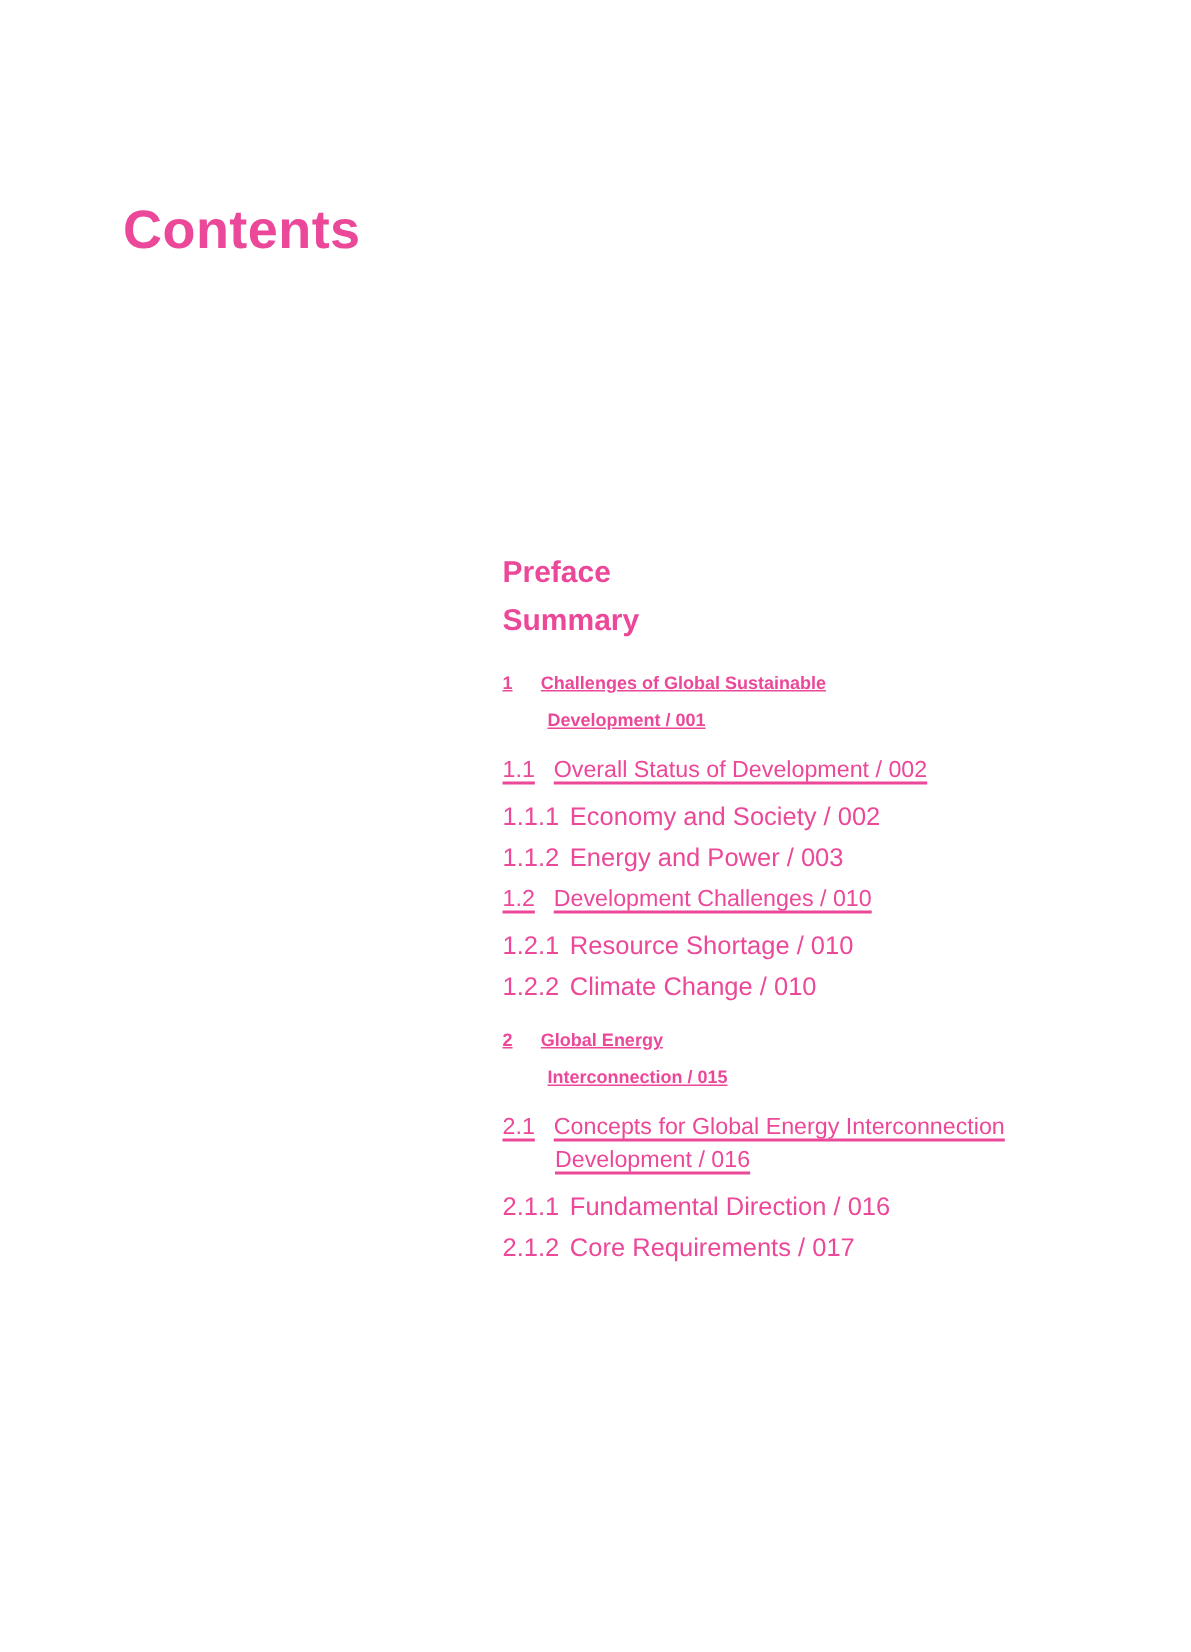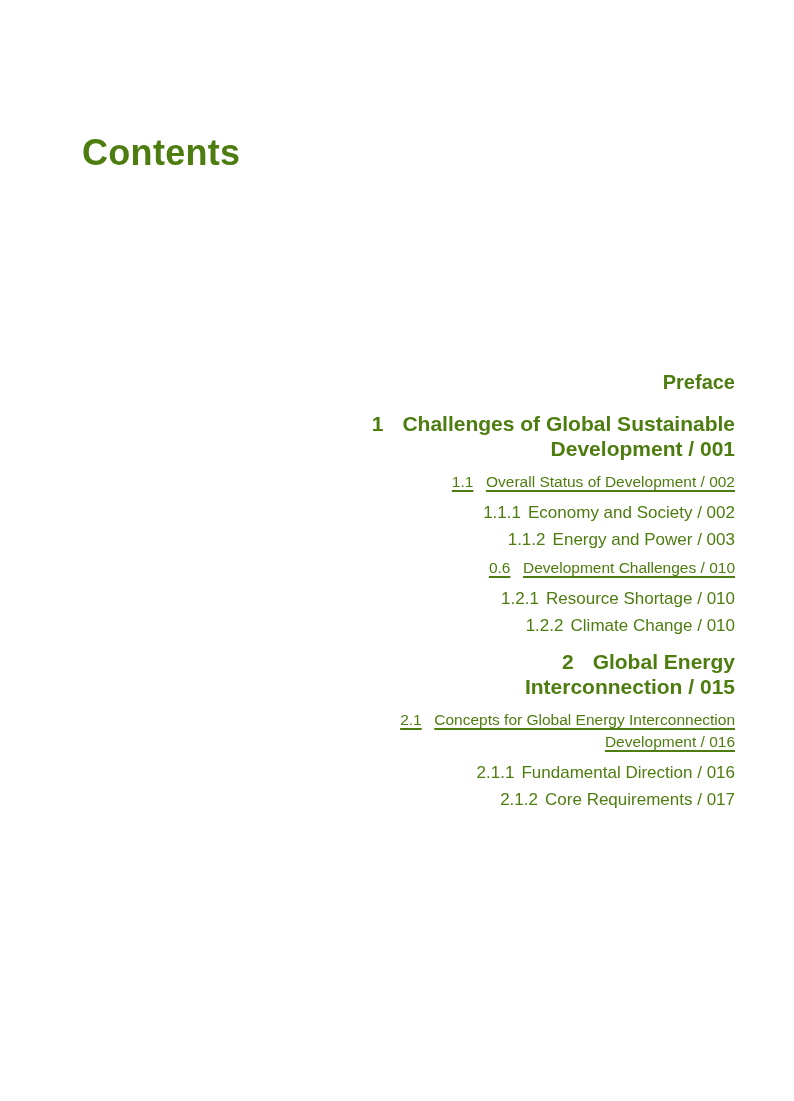--- a/index.html
+++ b/index.html
@@ -6,21 +6,21 @@
     margin: 0;
     padding: 0;
     background: #ffffff;
   }
   .page {
     position: relative;
     width: 794px;
     height: 1101px;
     background: #ffffff;
     font-family: "Liberation Sans", sans-serif;
-    color: #4d7c0f;
+    color: #ec4899;
     overflow: hidden;
   }
   .doc-title {
     position: absolute;
     left: 82px;
     top: 131px;
     margin: 0;
     font-size: 36px;
     line-height: 44px;
     font-weight: bold;
@@ -28,40 +28,40 @@
   }
   .toc {
     position: absolute;
     left: 335px;
     top: 369px;
     width: 400px;
   }
   .toc-entry {
     margin: 0;
     white-space: pre-line;
-    text-align: right;
   }
   .toc-entry .num {
     white-space: nowrap;
   }
   
   .toc-entry.front {
     font-size: 20px;
     line-height: 26px;
     font-weight: bold;
     margin-bottom: 6px;
   }
   
   .toc-entry.chapter {
-    font-size: 21px;
+    font-size: 12px;
     line-height: 25px;
     font-weight: bold;
     margin-top: 16px;
     padding-left: 30px;
     text-indent: -30px;
+    text-decoration: underline;
   }
   .toc-entry.chapter .num {
     padding-right: 18.9px;
   }
   
   .toc-entry.section {
     font-size: 15.5px;
     line-height: 22px;
     font-weight: normal;
     text-decoration: underline;
@@ -87,26 +87,27 @@
     padding-right: 7.1px;
   }
 </style>
 </head>
 <body>
 
 <div class="page">
   <h1 class="doc-title">Contents</h1>
   <div class="toc">
       <p class="toc-entry front"><span class="label">Preface</span></p>
+      <p class="toc-entry front"><span class="label">Summary</span></p>
       <p class="toc-entry chapter"><span class="num">1</span><span class="label">Challenges of Global Sustainable
 Development / 001</span></p>
       <p class="toc-entry section"><span class="num">1.1</span><span class="label">Overall Status of Development / 002</span></p>
       <p class="toc-entry subsection"><span class="num">1.1.1</span><span class="label">Economy and Society / 002</span></p>
       <p class="toc-entry subsection"><span class="num">1.1.2</span><span class="label">Energy and Power / 003</span></p>
-      <p class="toc-entry section"><span class="num">0.6</span><span class="label">Development Challenges / 010</span></p>
+      <p class="toc-entry section"><span class="num">1.2</span><span class="label">Development Challenges / 010</span></p>
       <p class="toc-entry subsection"><span class="num">1.2.1</span><span class="label">Resource Shortage / 010</span></p>
       <p class="toc-entry subsection"><span class="num">1.2.2</span><span class="label">Climate Change / 010</span></p>
       <p class="toc-entry chapter"><span class="num">2</span><span class="label">Global Energy
 Interconnection / 015</span></p>
       <p class="toc-entry section"><span class="num">2.1</span><span class="label">Concepts for Global Energy Interconnection
 Development / 016</span></p>
       <p class="toc-entry subsection"><span class="num">2.1.1</span><span class="label">Fundamental Direction / 016</span></p>
       <p class="toc-entry subsection"><span class="num">2.1.2</span><span class="label">Core Requirements / 017</span></p>
     </div>
 </div>

